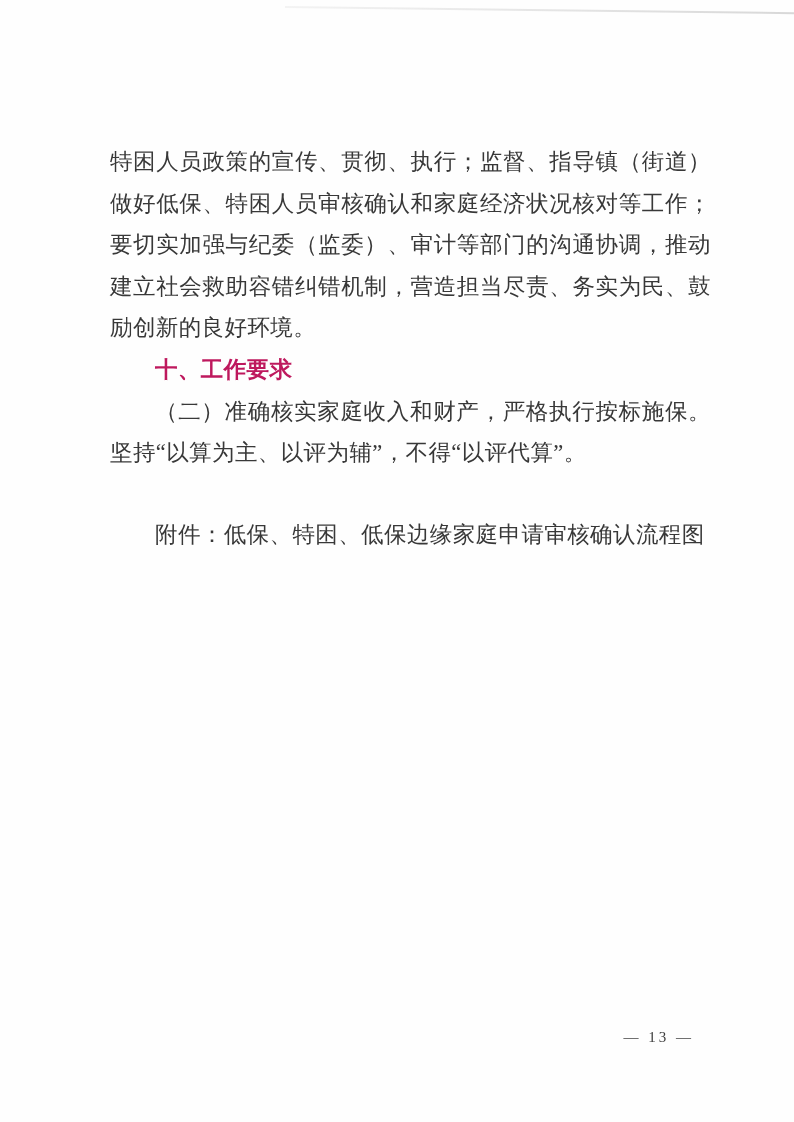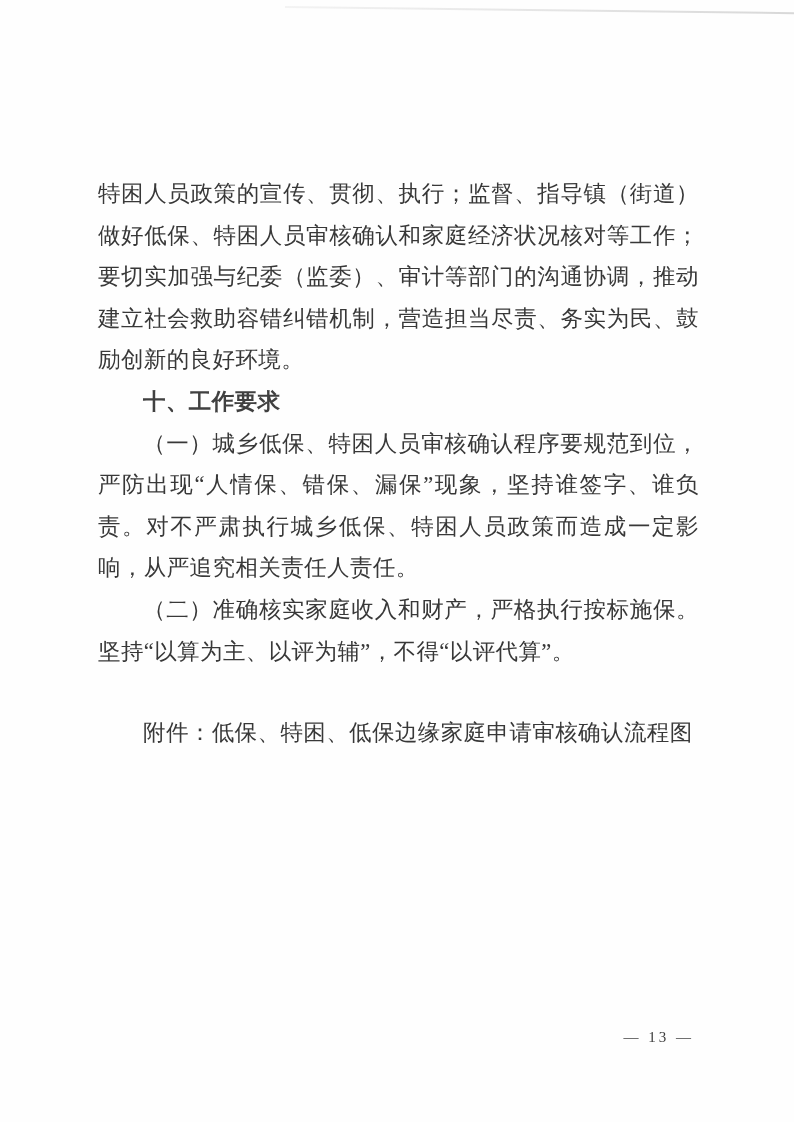--- a/index.html
+++ b/index.html
@@ -21,45 +21,44 @@
     left: 285px;
     top: 6px;
     width: 515px;
     height: 2px;
     background: linear-gradient(to right, rgba(210,210,210,0.25), rgba(190,190,190,0.6));
     transform: rotate(0.7deg);
     transform-origin: left center;
   }
   .content {
     position: absolute;
-    left: 98px;
+    left: 110px;
     top: 141px;
     width: 601px;
-    margin-top: 32px;
   }
   .para {
     margin: 0;
     font-size: 22.5px;
     line-height: 41.6px;
     text-align: justify;
     letter-spacing: 0.4px;
     color: #383838;
   }
   .para.indent {
     text-indent: 2em;
   }
   .heading {
     margin: 0;
     font-family: "Liberation Sans", "DejaVu Sans", sans-serif;
     font-weight: bold;
     font-size: 22.5px;
     line-height: 41.6px;
     text-indent: 2em;
     letter-spacing: 0.4px;
-    color: #404040;
+    color: #be185d;
   }
   .attachment {
     margin-top: 40px;
   }
   .footer {
     position: absolute;
     top: 1022px;
     right: 100px;
     font-size: 15px;
     line-height: 30px;
@@ -73,21 +72,20 @@
 
 <div class="page">
 
   <div class="scan-artifact"></div>
 
   <main class="content">
     <p class="para">特困人员政策的宣传、贯彻、执行；监督、指导镇（街道）做好低保、特困人员审核确认和家庭经济状况核对等工作；要切实加强与纪委（监委）、审计等部门的沟通协调，推动建立社会救助容错纠错机制，营造担当尽责、务实为民、鼓励创新的良好环境。</p>
 
     <h2 class="heading">十、工作要求</h2>
 
-    <p class="para indent">（一）城乡低保、特困人员审核确认程序要规范到位，严防出现“人情保、错保、漏保”现象，坚持谁签字、谁负责。对不严肃执行城乡低保、特困人员政策而造成一定影响，从严追究相关责任人责任。</p>
 
     <p class="para indent">（二）准确核实家庭收入和财产，严格执行按标施保。坚持“以算为主、以评为辅”，不得“以评代算”。</p>
 
 
     <p class="para indent attachment">附件：低保、特困、低保边缘家庭申请审核确认流程图</p>
   </main>
 
   <footer class="footer">
     <span>— 13 —</span>
   </footer>

